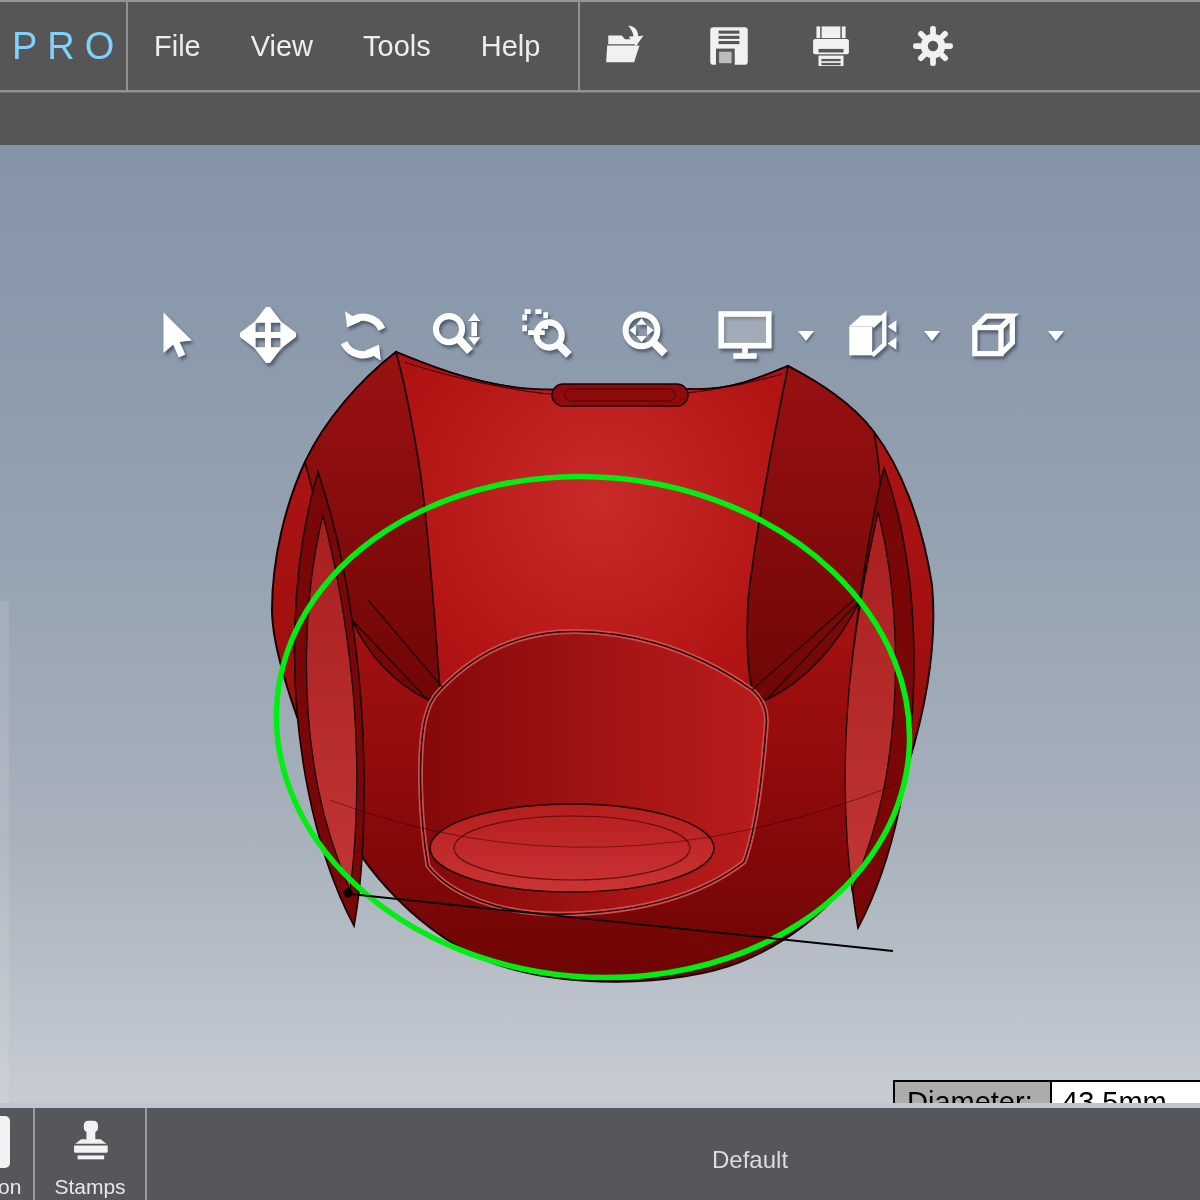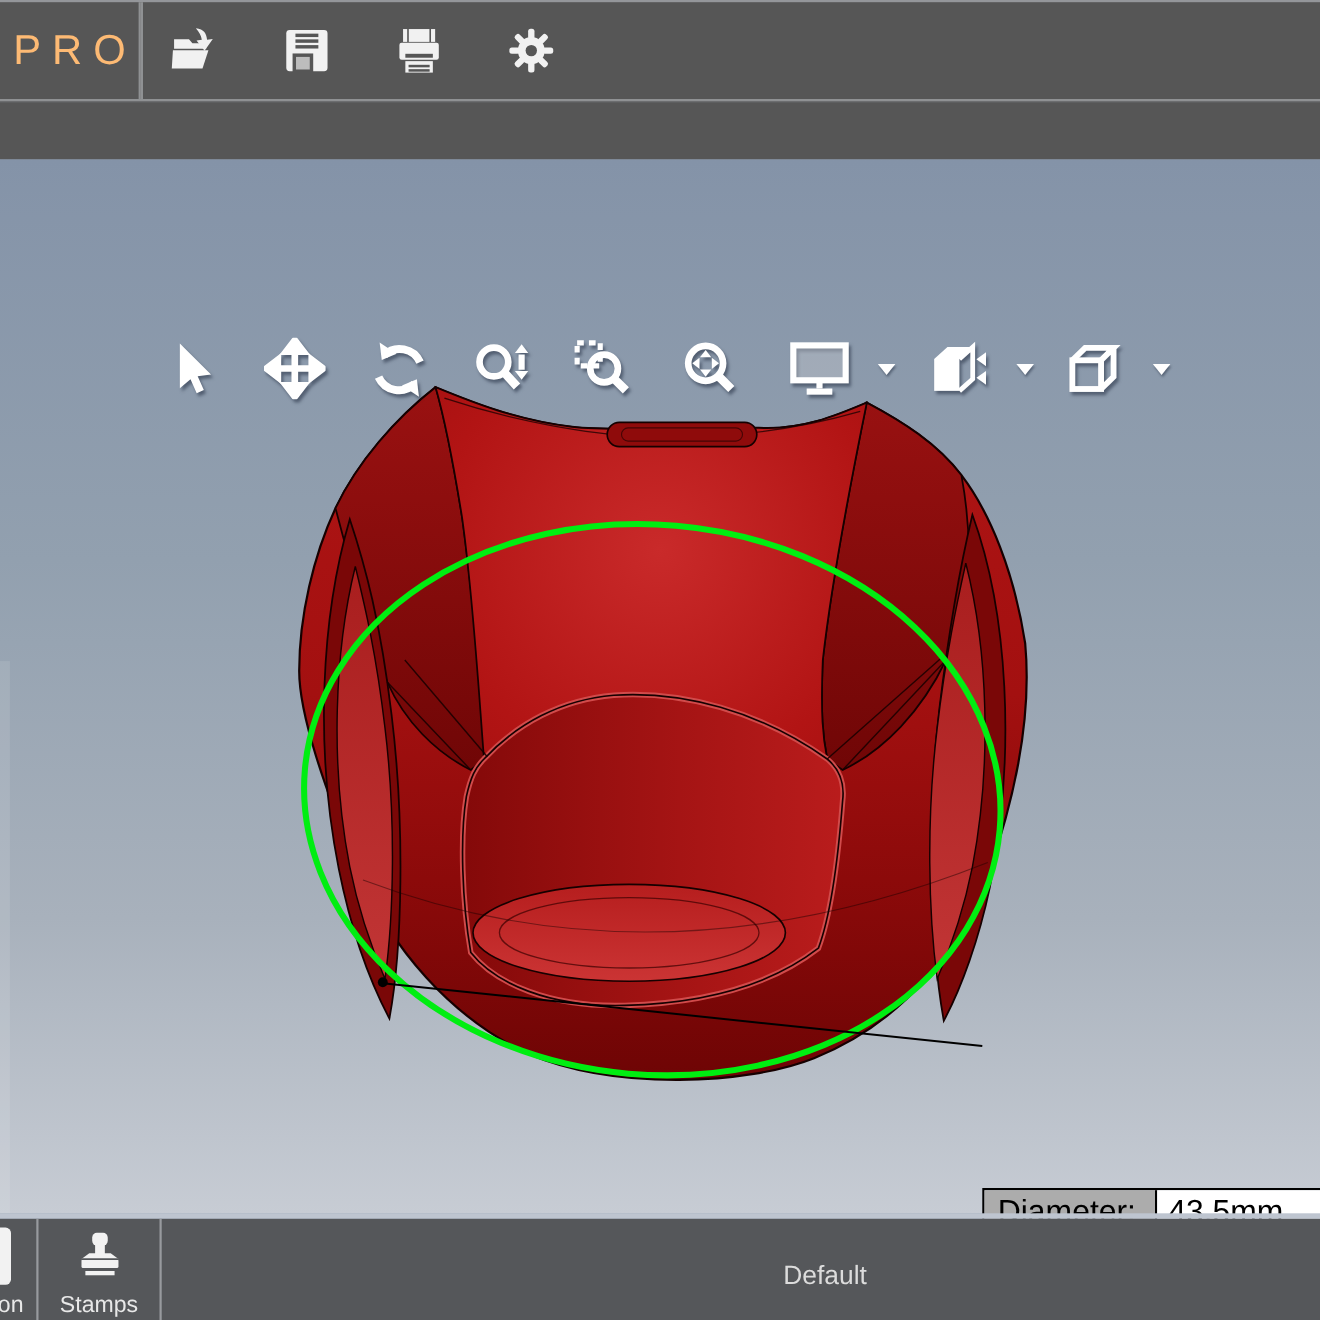--- a/index.html
+++ b/index.html
@@ -3,21 +3,21 @@
 <meta charset="utf-8">
 <style>
   html,body{margin:0;padding:0;width:1200px;height:1200px;overflow:hidden;
     font-family:"Liberation Sans",sans-serif;background:#9aa7b5;position:relative;}
   *{box-sizing:border-box;}
 
   
   .menubar{position:absolute;top:0;left:0;width:1200px;height:92px;background:#565656;
     border-top:2px solid #94969a;border-bottom:2px solid #8f9193;display:flex;align-items:stretch;}
   .logo{width:126px;display:flex;align-items:center;padding-left:12px;
-    font-size:38px;letter-spacing:10px;color:#fdba74;}
+    font-size:38px;letter-spacing:10px;color:#7dd3fc;}
   .vsep{width:2px;background:#8f9193;}
   .menus{display:flex;align-items:center;padding-left:26px;width:450px;}
   .menu-item{color:#ededed;font-size:29px;margin-right:50px;cursor:default;}
   .hdr-tools{display:flex;align-items:center;gap:52px;padding-left:22px;}
   .hdr-btn{width:50px;height:50px;display:flex;align-items:center;justify-content:center;}
 
   
   .subbar{position:absolute;top:92px;left:0;width:1200px;height:53px;background:#565656;
     border-top:1px solid #6f7173;}
 
@@ -52,20 +52,26 @@
     border-radius:0 5px 5px 0;}
   .clip-label{position:absolute;left:10px;bottom:1px;color:#e8e8e8;font-size:21px;}
   .config-label{position:absolute;left:712px;top:1146px;color:#dcdcdc;font-size:24px;text-align:right;}
 </style>
 </head>
 <body>
 
 <div class="menubar">
   <div class="logo">PRO</div>
   <div class="vsep"></div>
+  <div class="menus">
+    <span class="menu-item">File</span>
+    <span class="menu-item">View</span>
+    <span class="menu-item">Tools</span>
+    <span class="menu-item">Help</span>
+  </div>
   <div class="vsep"></div>
   <div class="hdr-tools">
     <div class="hdr-btn">
       <svg width="50" height="50" viewBox="0 0 24 24">
         <g fill="#f1f1f1">
           <path d="M3,7 h6.5 l1.5,1.8 h6 v2.4 h-14 Z"></path>
           <path d="M2.5,11.8 h15.5 l-2.6,8 h-13.4 Z"></path>
           <path d="M12.5,2.2 c3.6,0.4 4.7,2.4 4.9,5.1 l2.5,-0.4 l-3.6,5.2 l-3.5,-4.5 l2.3,-0.3 c-0.3,-2.1 -1.2,-3.5 -2.6,-5.1 Z"></path>
         </g>
       </svg>

